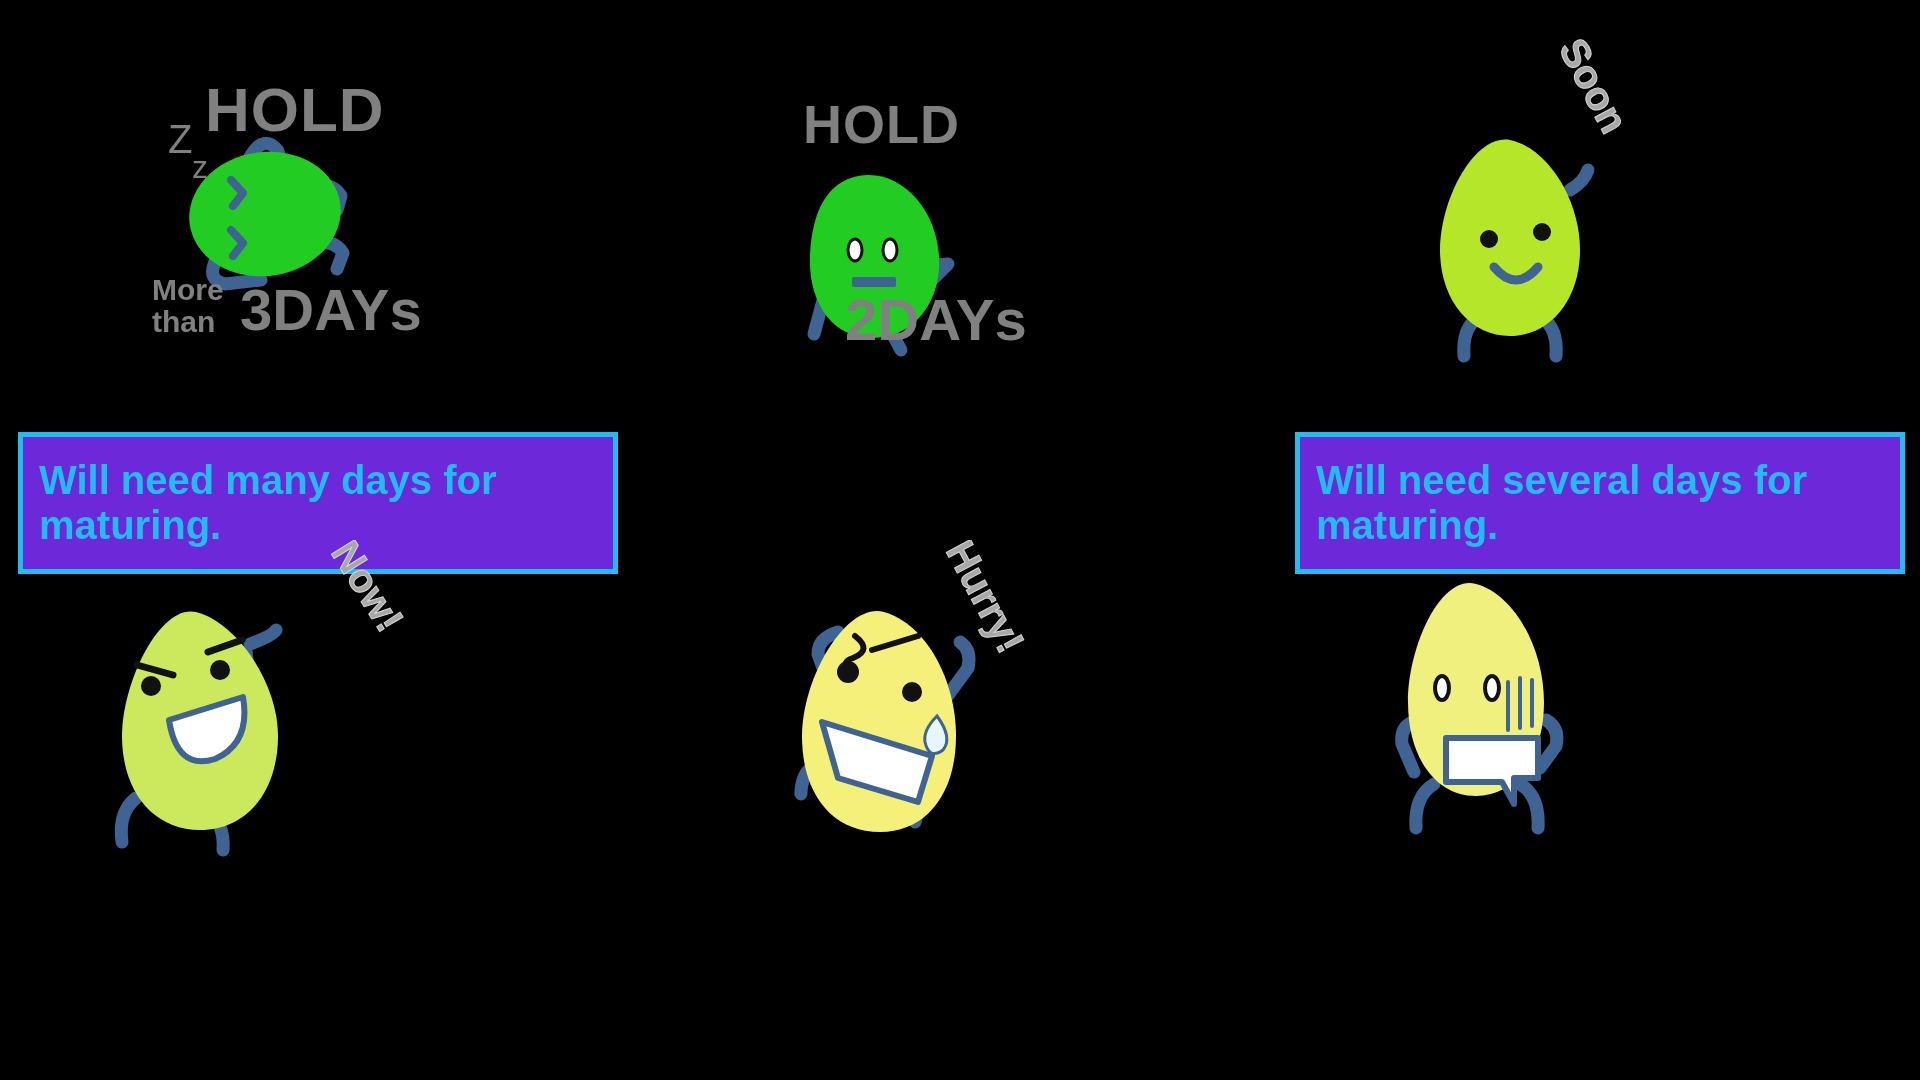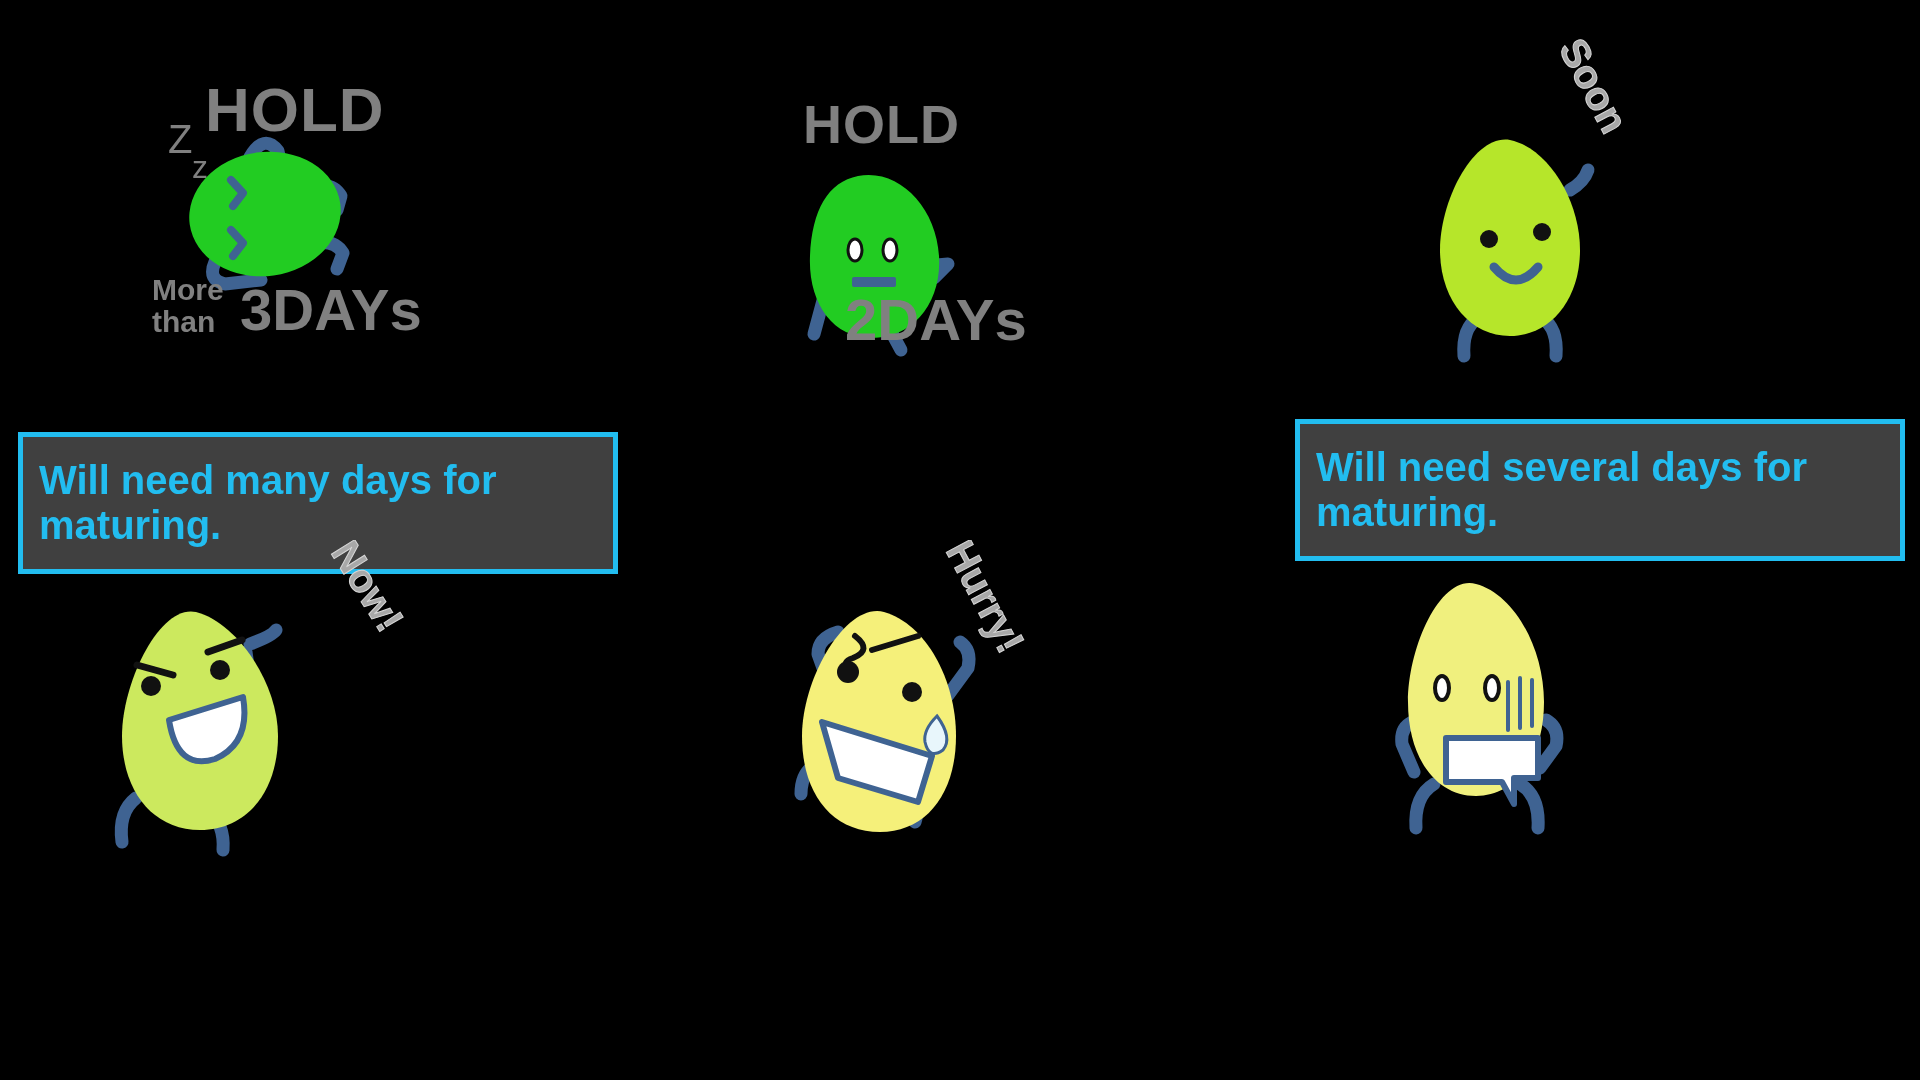--- a/index.html
+++ b/index.html
@@ -40,21 +40,21 @@
     left: 0;
     top: 0;
     width: 640px;
     height: 420px;
   }
   .art svg { display: block; }
 
   
   .caption {
     position: absolute;
-    background: #404040;
+    background: #6d28d9;
     border: 5px solid #22bdf0;
     color: #22bdf0;
     font-weight: 700;
     box-sizing: border-box;
     display: flex;
     align-items: center;
     justify-content: flex-end;
   }
   .caption .ctext {
     display: block;
@@ -62,21 +62,21 @@
     line-height: 1.12;
     padding: 0 10px;
   }
   .caption.two-line {
     font-size: 40px;
     padding: 8px 6px;
   }
 
   
   #cap-0 { left: 18px;   top: 432px; width: 600px; height: 142px; }
-  #cap-1 { left: 655px;  top: 419px; width: 610px; height: 142px; }
+  #cap-1 { left: 655px;  top: 432px; width: 610px; height: 142px; }
 </style>
 </head>
 <body>
 
 <div id="board">
 
   <div class="panel r0 c0">
     <div class="art">
       <svg width="640" height="420" viewBox="0 0 640 420" xmlns="http://www.w3.org/2000/svg">
 

